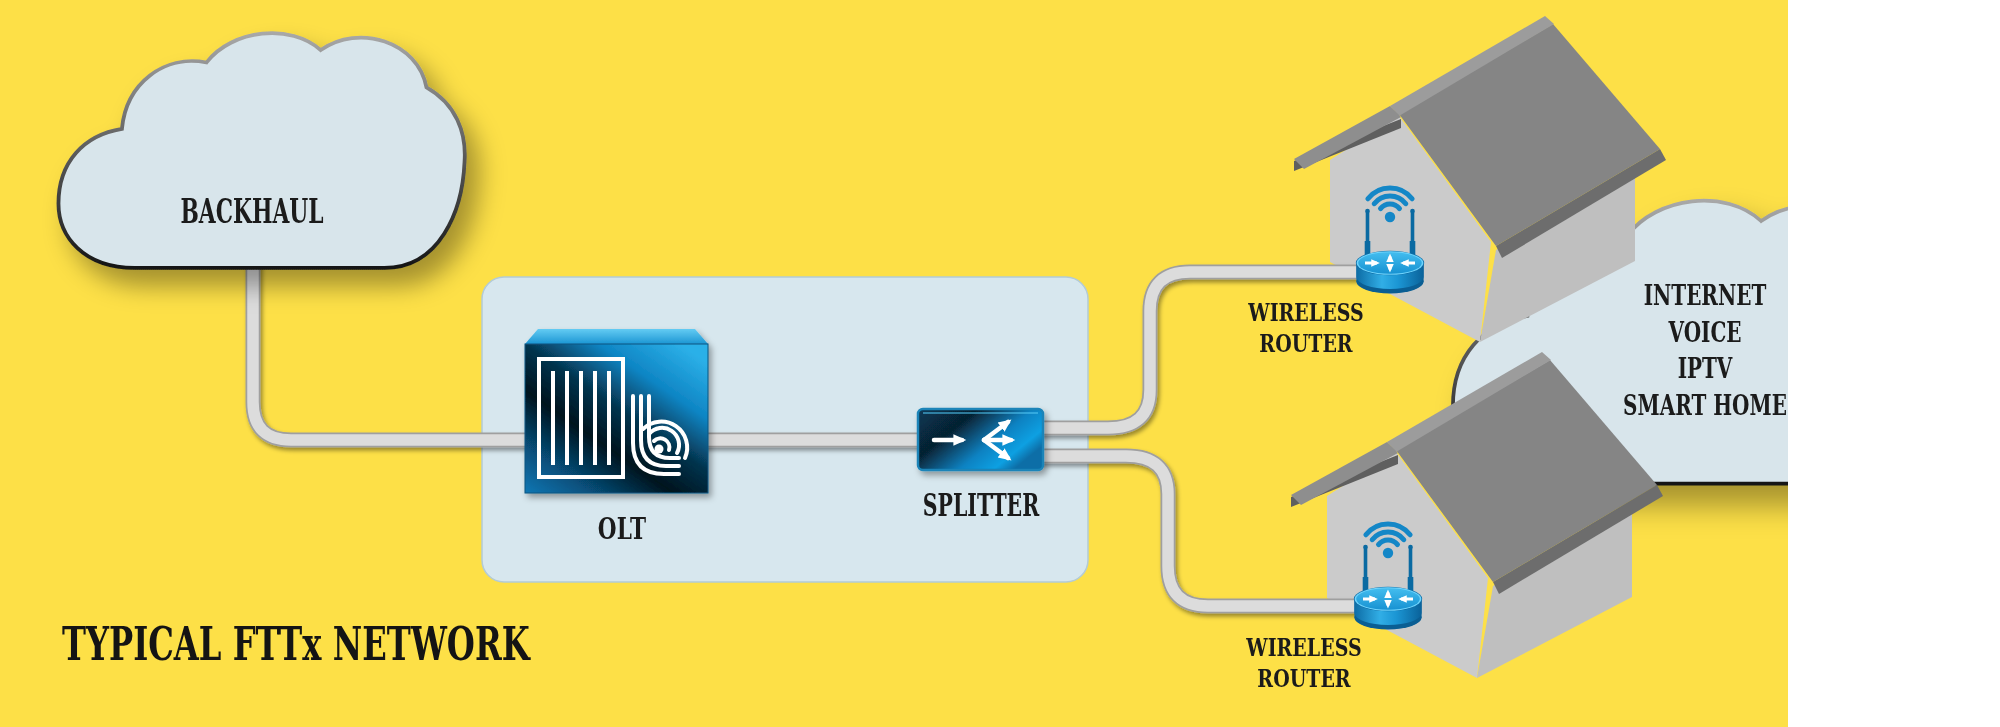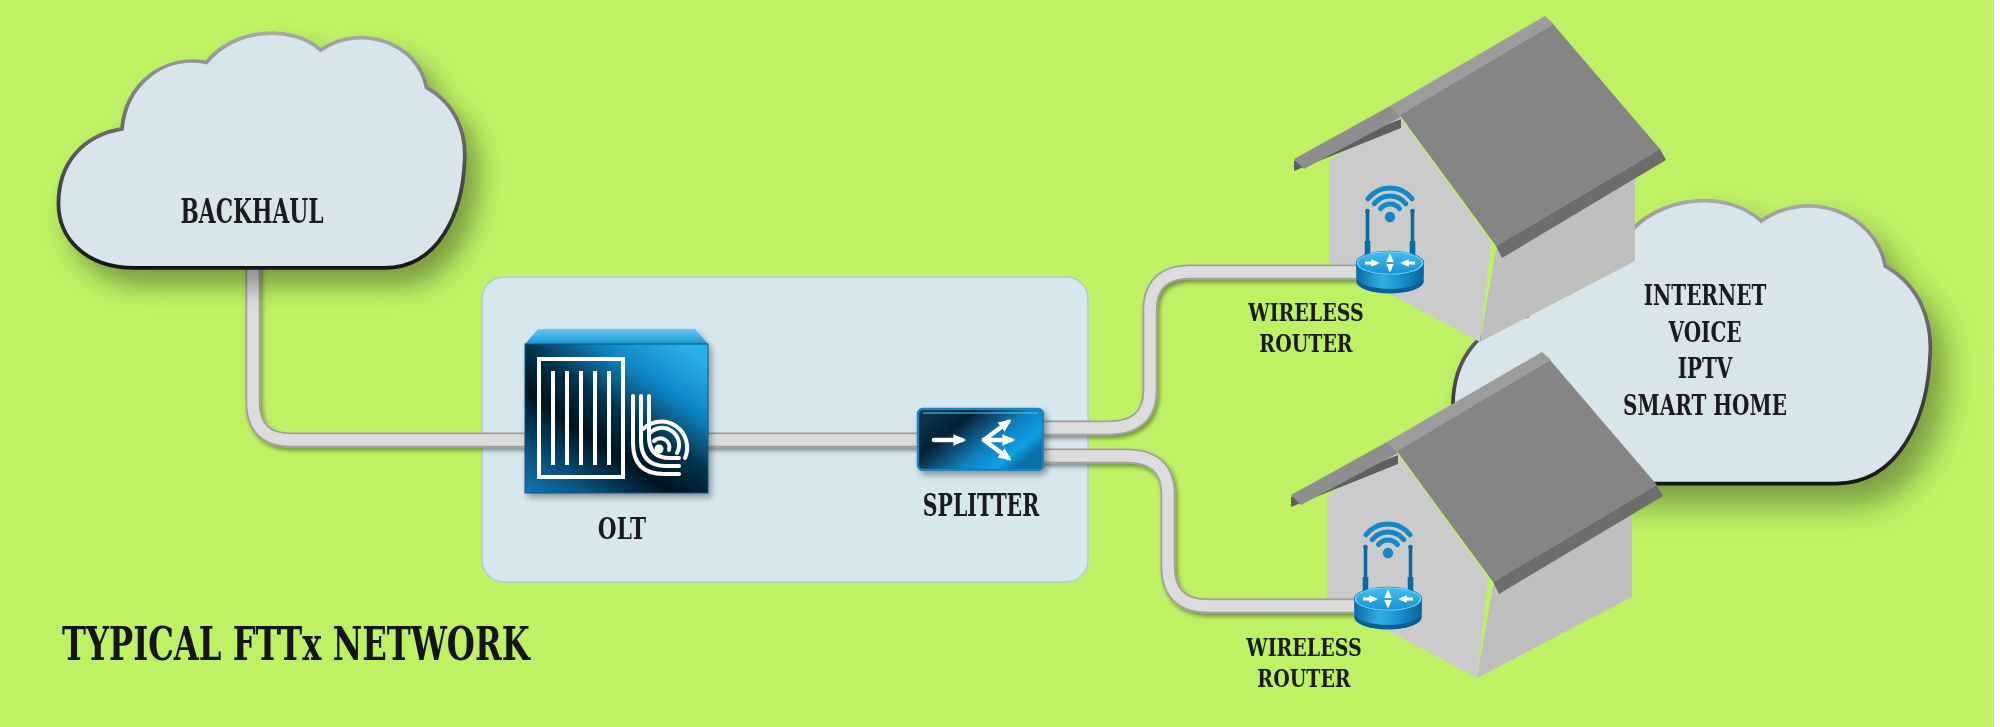--- a/index.html
+++ b/index.html
@@ -1,16 +1,16 @@
 <!DOCTYPE html>
 <html><head>
 <meta charset="utf-8">
 <style>
   html,body{margin:0;padding:0;background:#ffffff;}
-  .stage{position:relative;width:1994px;height:727px;background:#bef264;overflow:hidden;
+  .stage{position:relative;width:1788px;height:727px;background:#fde047;overflow:hidden;
          font-family:"DejaVu Serif", "Liberation Serif", serif;}
   .stage svg{position:absolute;left:0;top:0;}
   .lbl{position:absolute;color:#1b1b1b;font-weight:bold;white-space:nowrap;
        text-align:center;line-height:1.15;}
   .lbl.center{transform:translate(-50%,-50%) scale(0.72,1);}
   .lbl-backhaul{left:252px;top:212px;font-size:34px;transform:translate(-50%,-50%) scale(0.64,1);}
   .lbl-olt{left:622px;top:529px;font-size:30px;}
   .lbl-splitter{left:981px;top:506px;font-size:31px;transform:translate(-50%,-50%) scale(0.66,1);}
   .lbl-wr-top{left:1306px;top:328px;font-size:25px;line-height:31px;transform:translate(-50%,-50%) scale(0.76,1);}
   .lbl-wr-bottom{left:1304px;top:663px;font-size:25px;line-height:31px;transform:translate(-50%,-50%) scale(0.76,1);}

